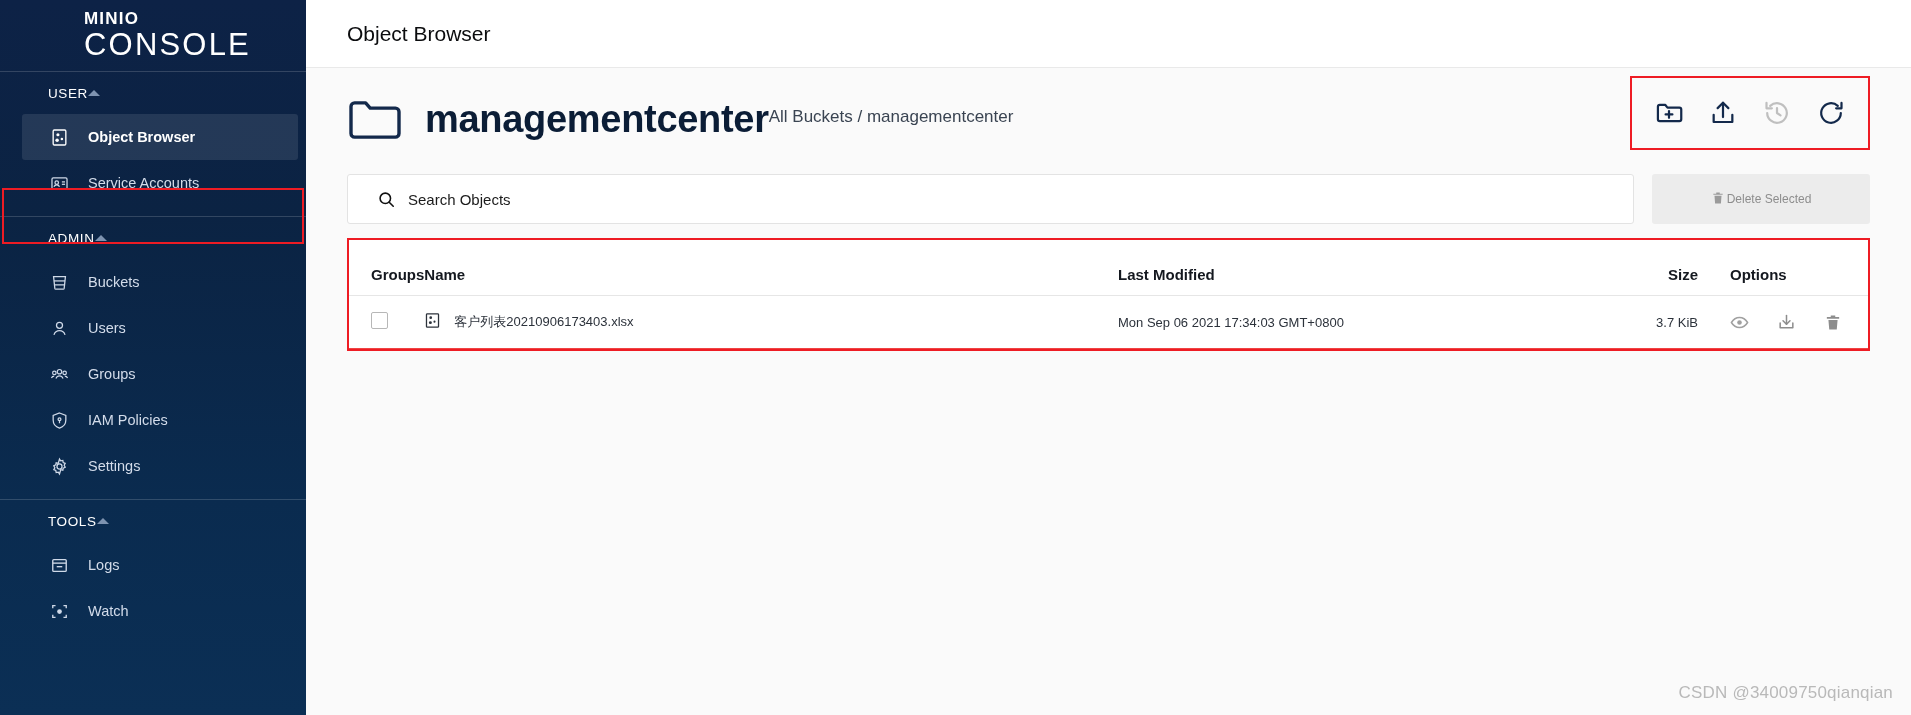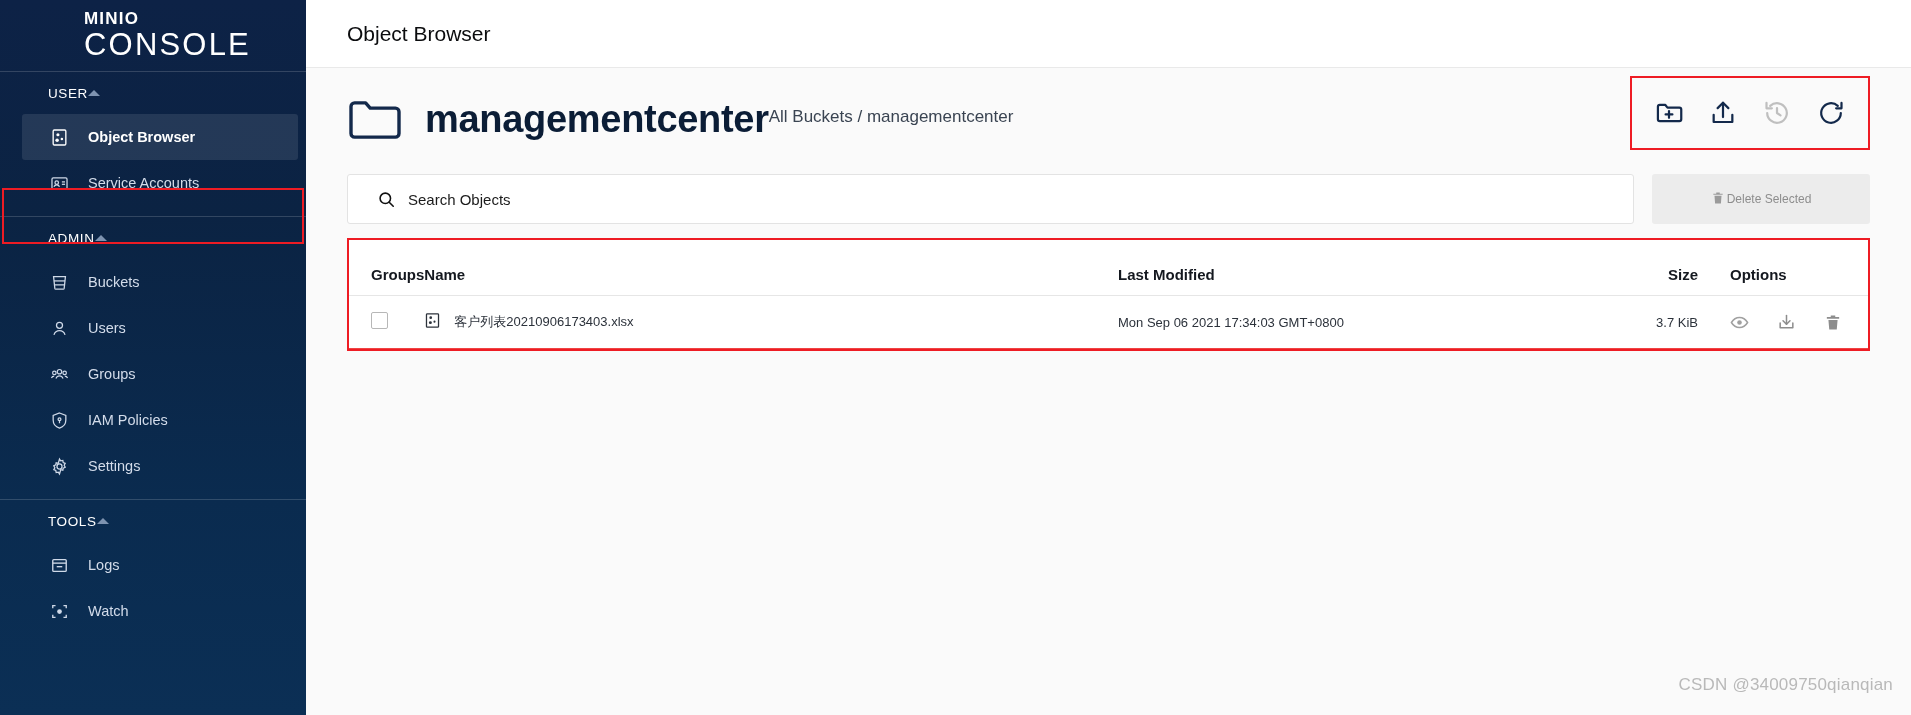--- a/index.html
+++ b/index.html
@@ -214,21 +214,21 @@
     background: #fff;
     display: inline-block;
     cursor: pointer;
   }
   .name-cell { display: flex; align-items: center; gap: 13px; }
   .row-actions { display: flex; align-items: center; gap: 28px; }
   .row-act { cursor: pointer; display: flex; }
 
   .watermark {
     position: absolute;
-    right: 18px; bottom: 20px;
+    right: 18px; bottom: 12px;
     font-size: 17px;
     color: #b9b9b9;
     letter-spacing: 0.2px;
   }
 </style>
 </head>
 <body>
 
 <div class="app">
 

